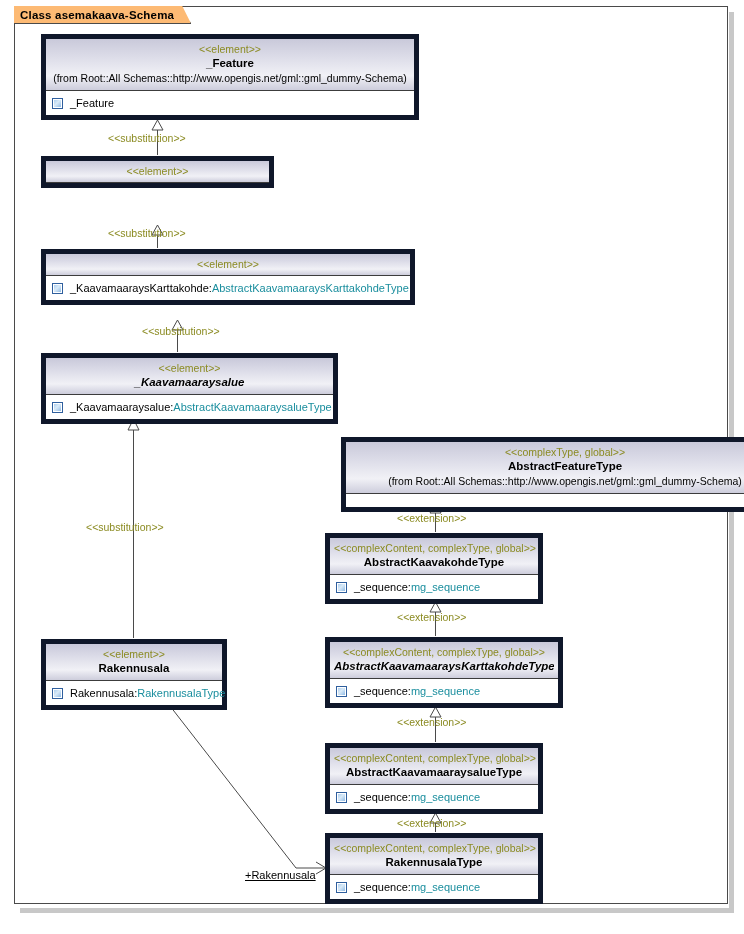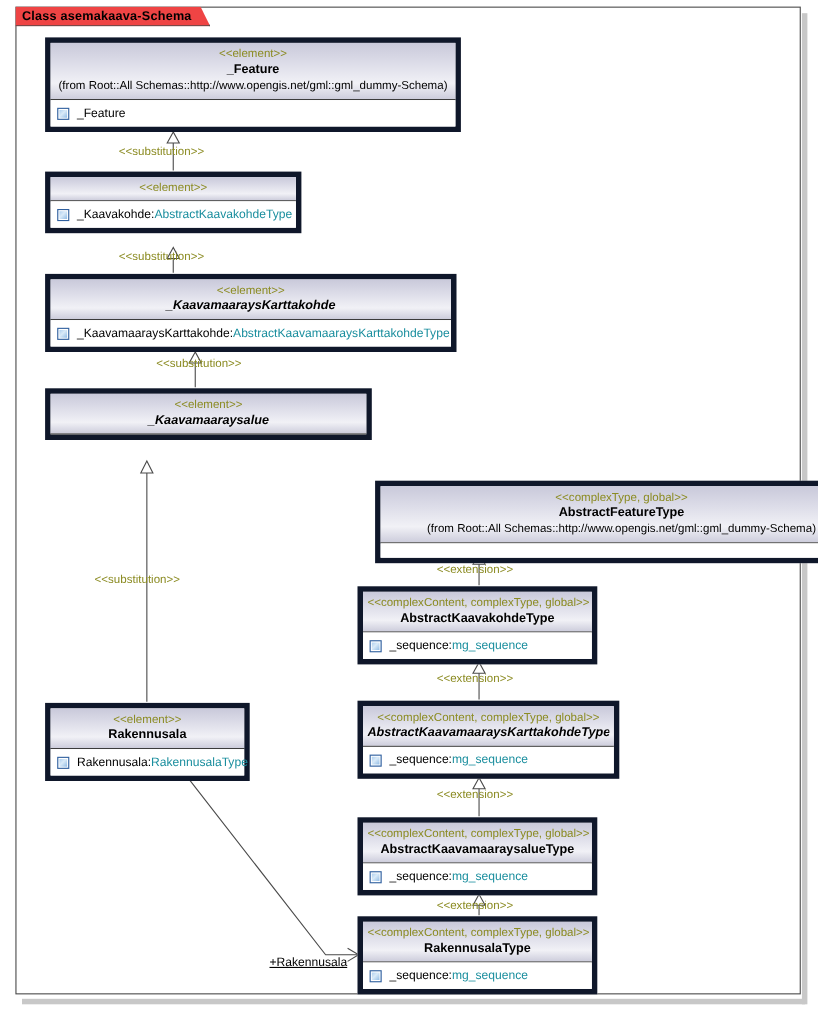--- a/index.html
+++ b/index.html
@@ -45,21 +45,21 @@
     background: #c8c8c8;
   }
   .frame-tab {
     position: absolute;
     left: 14px;
     top: 6px;
     height: 18px;
     border: 1px solid #4a4a4a;
     border-left: none;
     border-top: none;
-    background: #ef4444;
+    background: #fdba74;
     box-sizing: border-box;
     padding: 0 16px 0 6px;
     display: flex;
     align-items: center;
     font-size: 11.5px;
     font-weight: bold;
     color: #000000;
     letter-spacing: 0.2px;
     clip-path: polygon(0 0, calc(100% - 9px) 0, 100% 100%, 0 100%);
   }
@@ -209,41 +209,40 @@
     <div class="uml-body">
       <span class="attr-icon"></span>
       <span class="attr-txt"><span>_Feature</span><span class="tref"></span></span>
     </div>
   </div>
 
   <div class="uml-box" style="left:41px; top:156px; width:233px;">
     <div class="uml-head">
       <div class="stereo">&lt;&lt;element&gt;&gt;</div>
     </div>
-    <div class="uml-body">
-      <span class="attr-icon"></span>
-      <span class="attr-txt"><span>_Kaavakohde:</span><span class="tref">AbstractKaavakohdeType</span></span>
-    </div>
   </div>
 
   <div class="uml-box" style="left:41px; top:249px; width:374px;">
     <div class="uml-head">
       <div class="stereo">&lt;&lt;element&gt;&gt;</div>
-      <div class="cname italic">_KaavamaaraysKarttakohde</div>
     </div>
     <div class="uml-body">
       <span class="attr-icon"></span>
       <span class="attr-txt"><span>_KaavamaaraysKarttakohde:</span><span class="tref">AbstractKaavamaaraysKarttakohdeType</span></span>
     </div>
   </div>
 
   <div class="uml-box" style="left:41px; top:353px; width:297px;">
     <div class="uml-head">
       <div class="stereo">&lt;&lt;element&gt;&gt;</div>
       <div class="cname italic">_Kaavamaaraysalue</div>
+    </div>
+    <div class="uml-body">
+      <span class="attr-icon"></span>
+      <span class="attr-txt"><span>_Kaavamaaraysalue:</span><span class="tref">AbstractKaavamaaraysalueType</span></span>
     </div>
   </div>
 
   <div class="uml-box" style="left:41px; top:639px; width:186px;">
     <div class="uml-head">
       <div class="stereo">&lt;&lt;element&gt;&gt;</div>
       <div class="cname">Rakennusala</div>
     </div>
     <div class="uml-body">
       <span class="attr-icon"></span>

